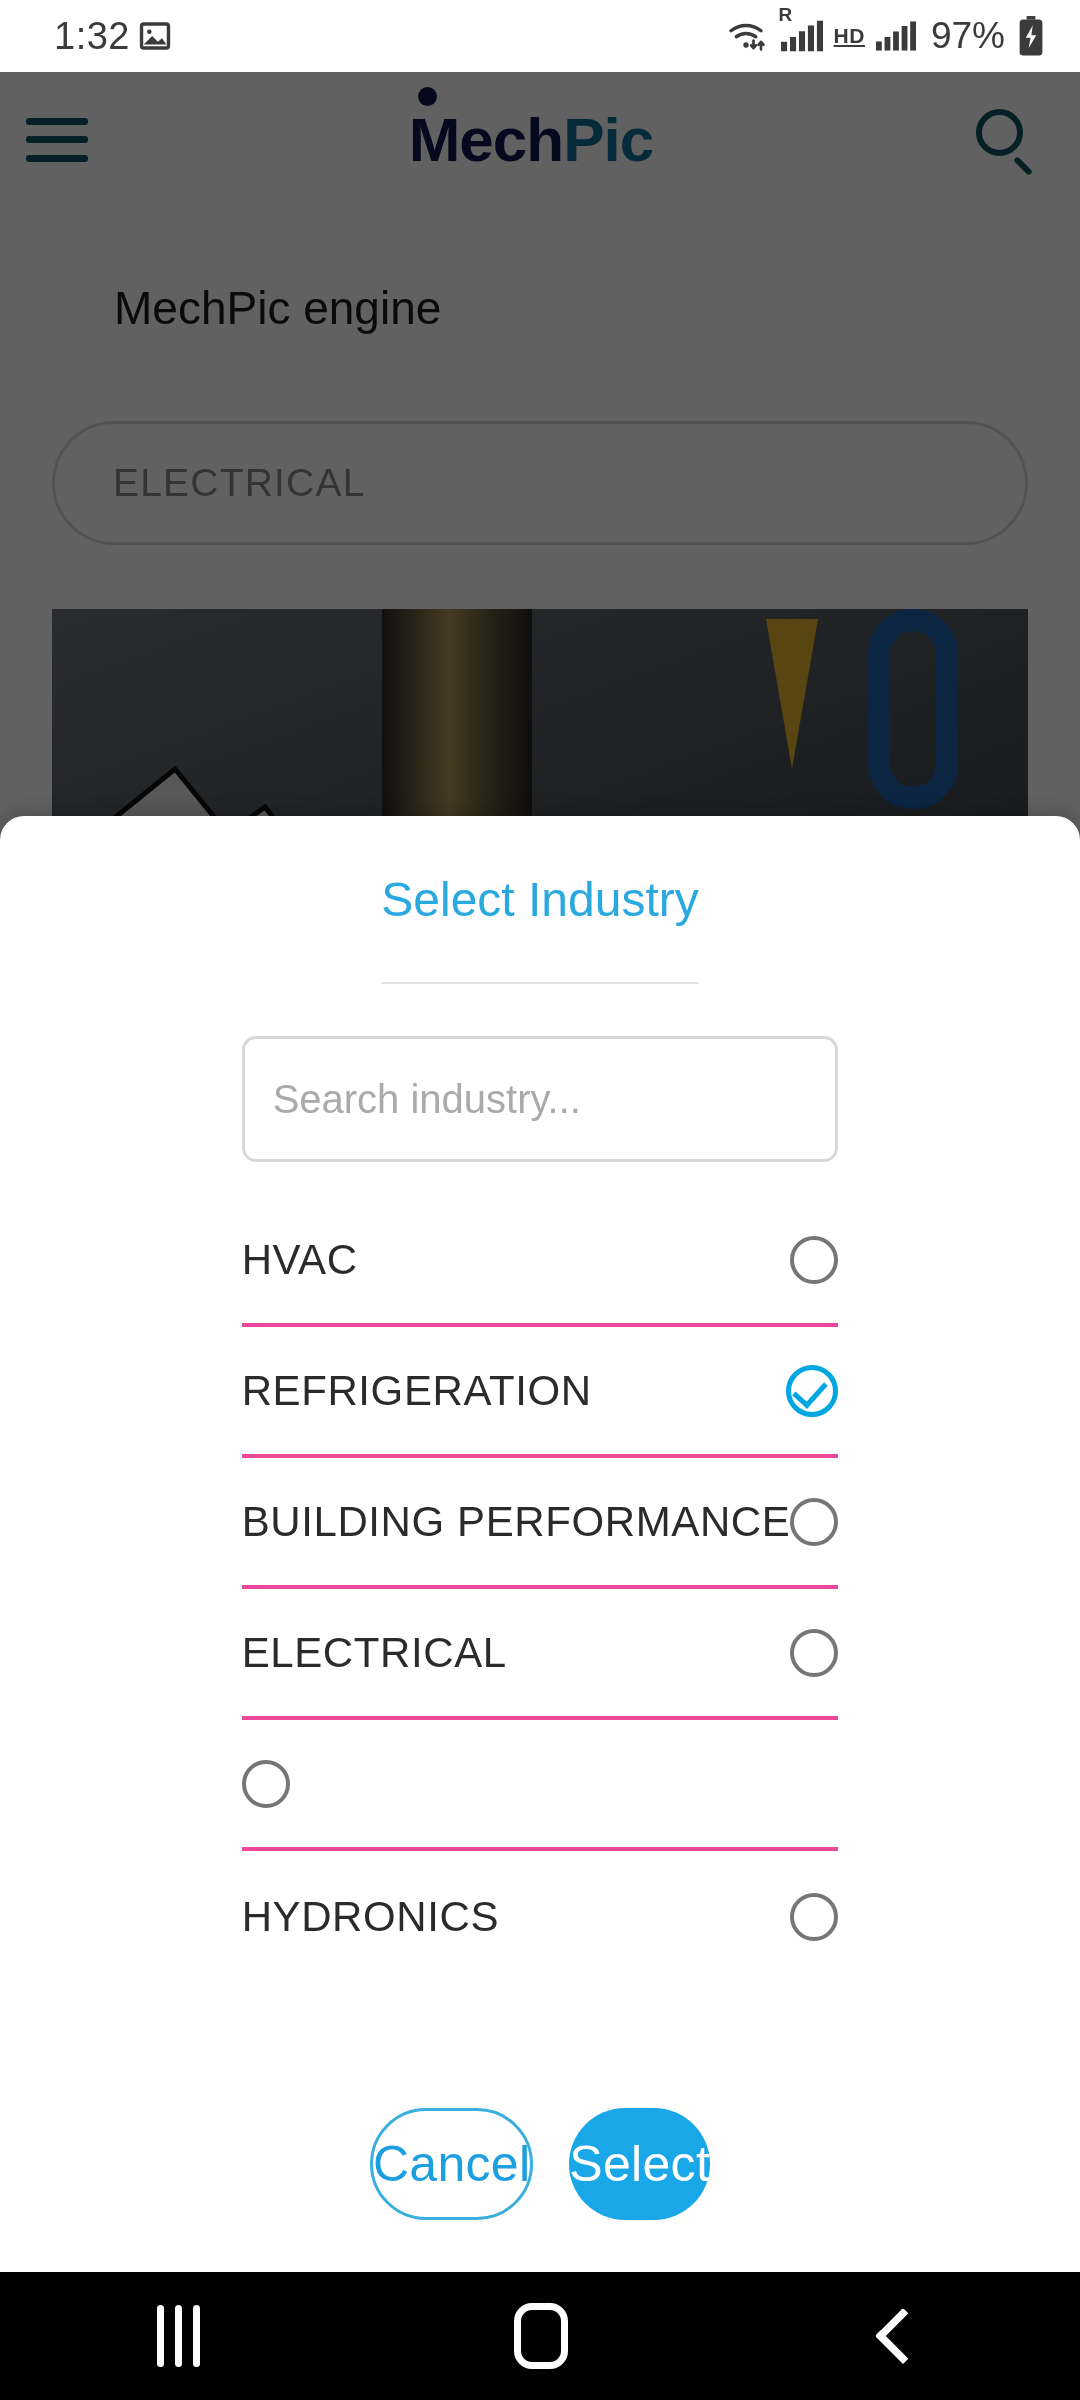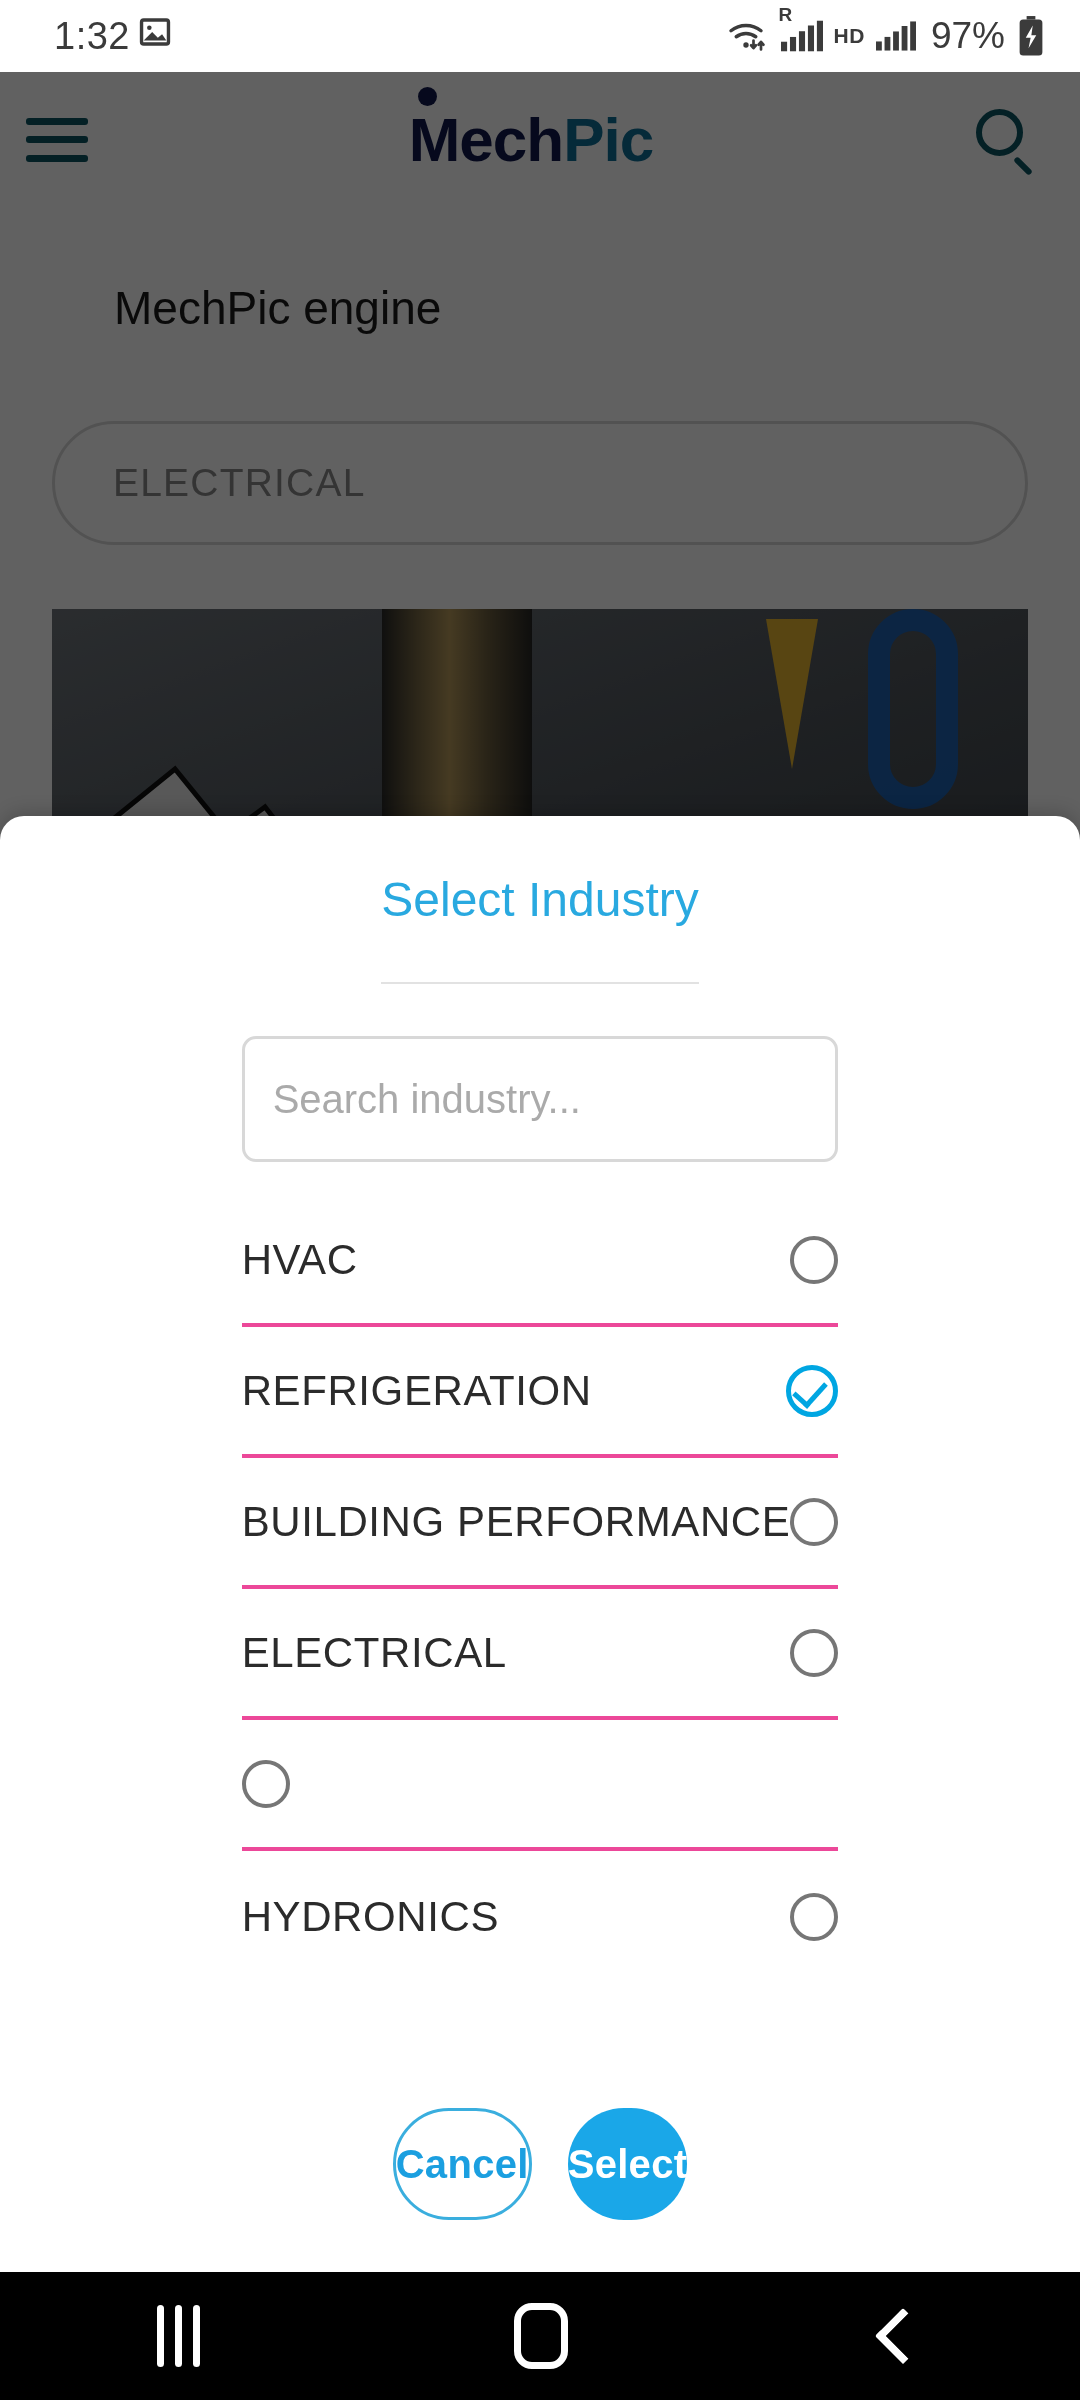--- a/index.html
+++ b/index.html
@@ -28,37 +28,39 @@
     height: 72px;
     background: #ffffff;
     display: flex;
     align-items: center;
     justify-content: space-between;
     padding: 0 34px 0 54px;
     z-index: 60;
   }
   .status-left {
     display: flex;
+    align-items: center;
     gap: 8px;
   }
   .status-time {
     font-size: 38px;
     color: #3b3b3b;
     letter-spacing: 0.5px;
   }
   .status-right {
     display: flex;
     align-items: center;
     gap: 11px;
   }
   .status-hd {
     font-size: 21px;
     font-weight: bold;
     color: #3b3b3b;
     letter-spacing: 0.5px;
+    text-decoration: underline;
   }
   .status-batt-text {
     font-size: 37px;
     color: #3b3b3b;
     margin-left: 4px;
   }
   .roam-wrap { position: relative; display:flex; align-items:flex-end; }
   .roam-r {
     position: absolute;
     top: -16px; left: -2px;
@@ -316,22 +318,22 @@
     padding: 0 32px 24px 32px;
     background: #ffffff;
   }
   .btn {
     flex: 1;
     height: 112px;
     border-radius: 56px;
     display: flex;
     align-items: center;
     justify-content: center;
-    font-size: 40px;
-    font-weight: bold;
+    font-size: 50px;
+    font-weight: normal;
     letter-spacing: 0.3px;
     cursor: pointer;
   }
   .btn-cancel {
     background: #ffffff;
     border: 3px solid #3aaede;
     color: #1b9fe0;
   }
   .btn-select {
     background: #1aa7e8;

